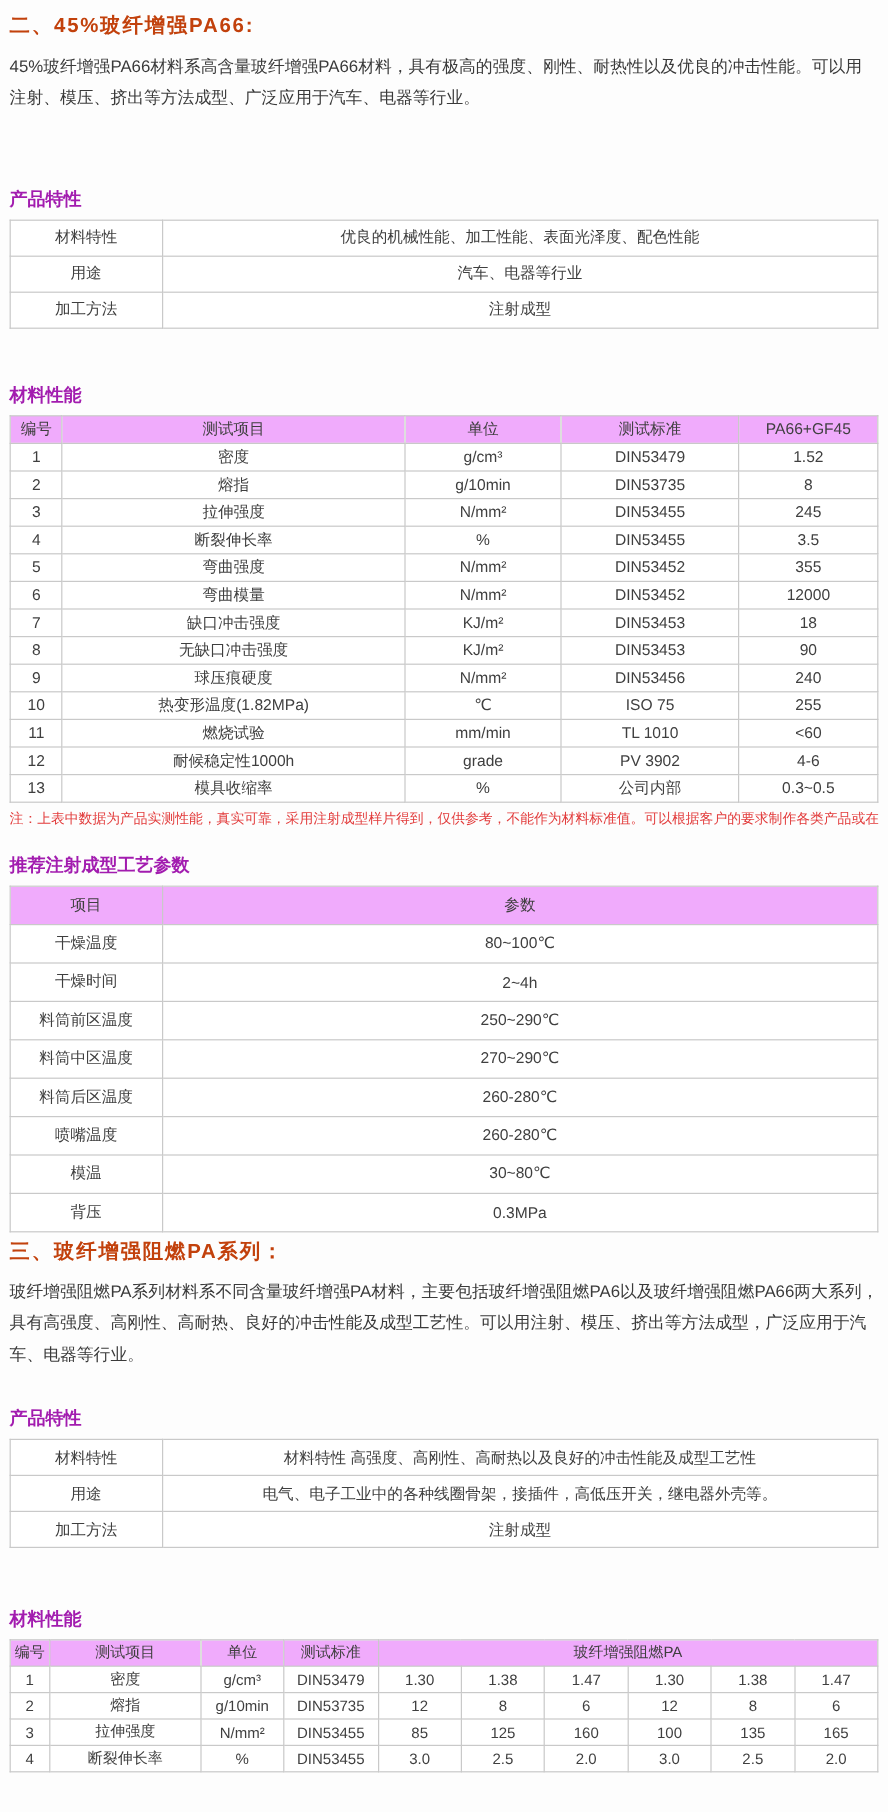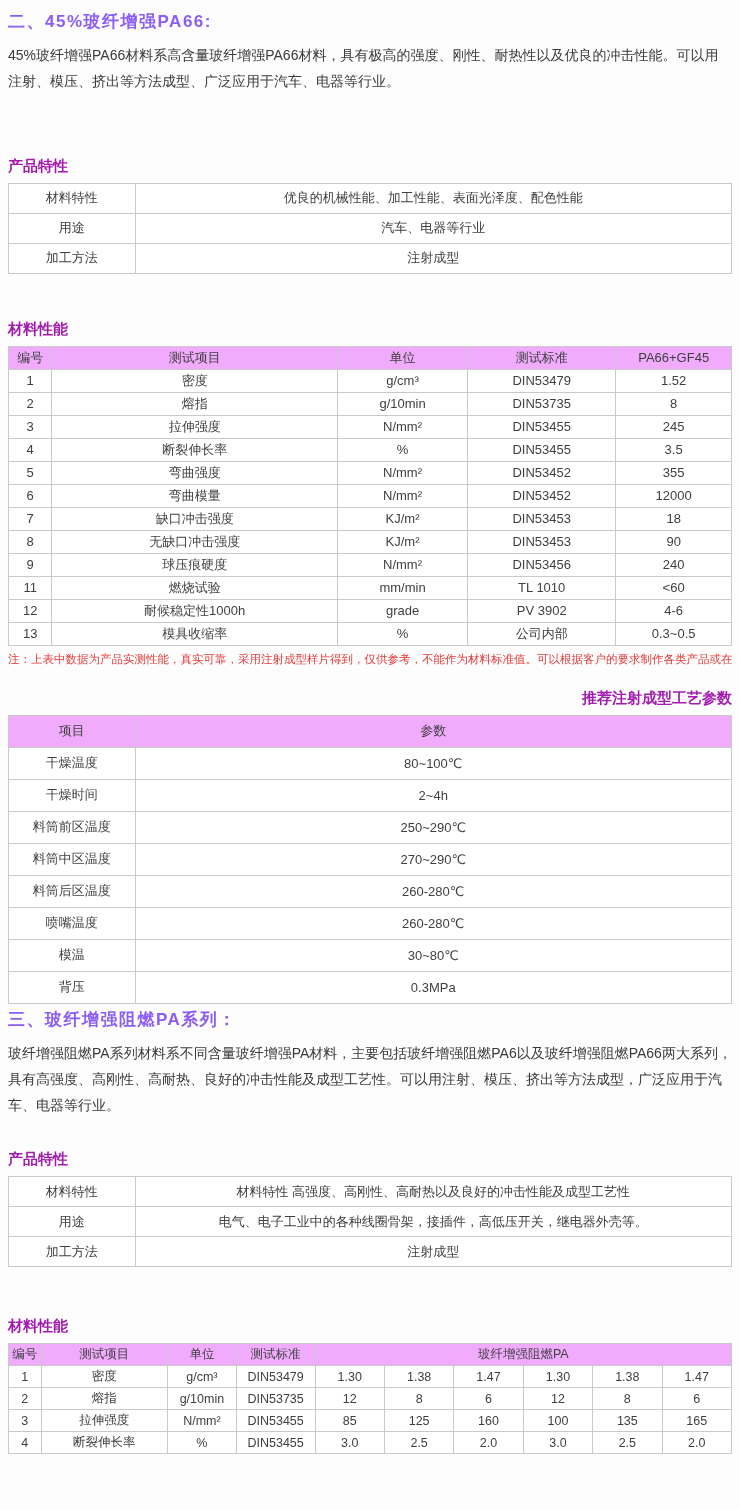--- a/index.html
+++ b/index.html
@@ -4,41 +4,41 @@
 <style>
   html,body{margin:0;padding:0;}
   body{
     width:740px;
     background:#fdfdfd;
     color:#3f3f3f;
     font-family:"Liberation Sans","DejaVu Sans",sans-serif;
   }
   .page{padding:6px 8px 24px 8px;}
   .sec-title{
-    color:#8b5cf6;
+    color:#c2410c;
     font-size:17px;
     font-weight:bold;
     letter-spacing:1.5px;
     margin:4px 0 10px 0;
   }
   .intro{
     font-size:14px;
     line-height:1.85;
     margin:0 0 0 0;
     color:#3a3a3a;
   }
   .block-title{
     color:#a21caf;
     font-size:15px;
     font-weight:bold;
     margin:0 0 7px 0;
   }
   .mt-features{margin-top:62px;}
   .mt-props{margin-top:46px;}
-  .mt-process{margin-top:22px;text-align:right;}
+  .mt-process{margin-top:22px;}
   .mt-sec3{}
   .mt-features2{margin-top:32px;}
   .mt-props2{margin-top:50px;}
   table.tbl{
     width:100%;
     border-collapse:collapse;
     table-layout:fixed;
     background:#ffffff;
   }
   table.tbl th, table.tbl td{
@@ -172,20 +172,27 @@
             <td>90</td>
           </tr>
           <tr>
             <td>9</td>
             <td>球压痕硬度</td>
             <td>N/mm²</td>
             <td>DIN53456</td>
             <td>240</td>
           </tr>
           <tr>
+            <td>10</td>
+            <td>热变形温度(1.82MPa)</td>
+            <td>℃</td>
+            <td>ISO 75</td>
+            <td>255</td>
+          </tr>
+          <tr>
             <td>11</td>
             <td>燃烧试验</td>
             <td>mm/min</td>
             <td>TL 1010</td>
             <td>&lt;60</td>
           </tr>
           <tr>
             <td>12</td>
             <td>耐候稳定性1000h</td>
             <td>grade</td>

